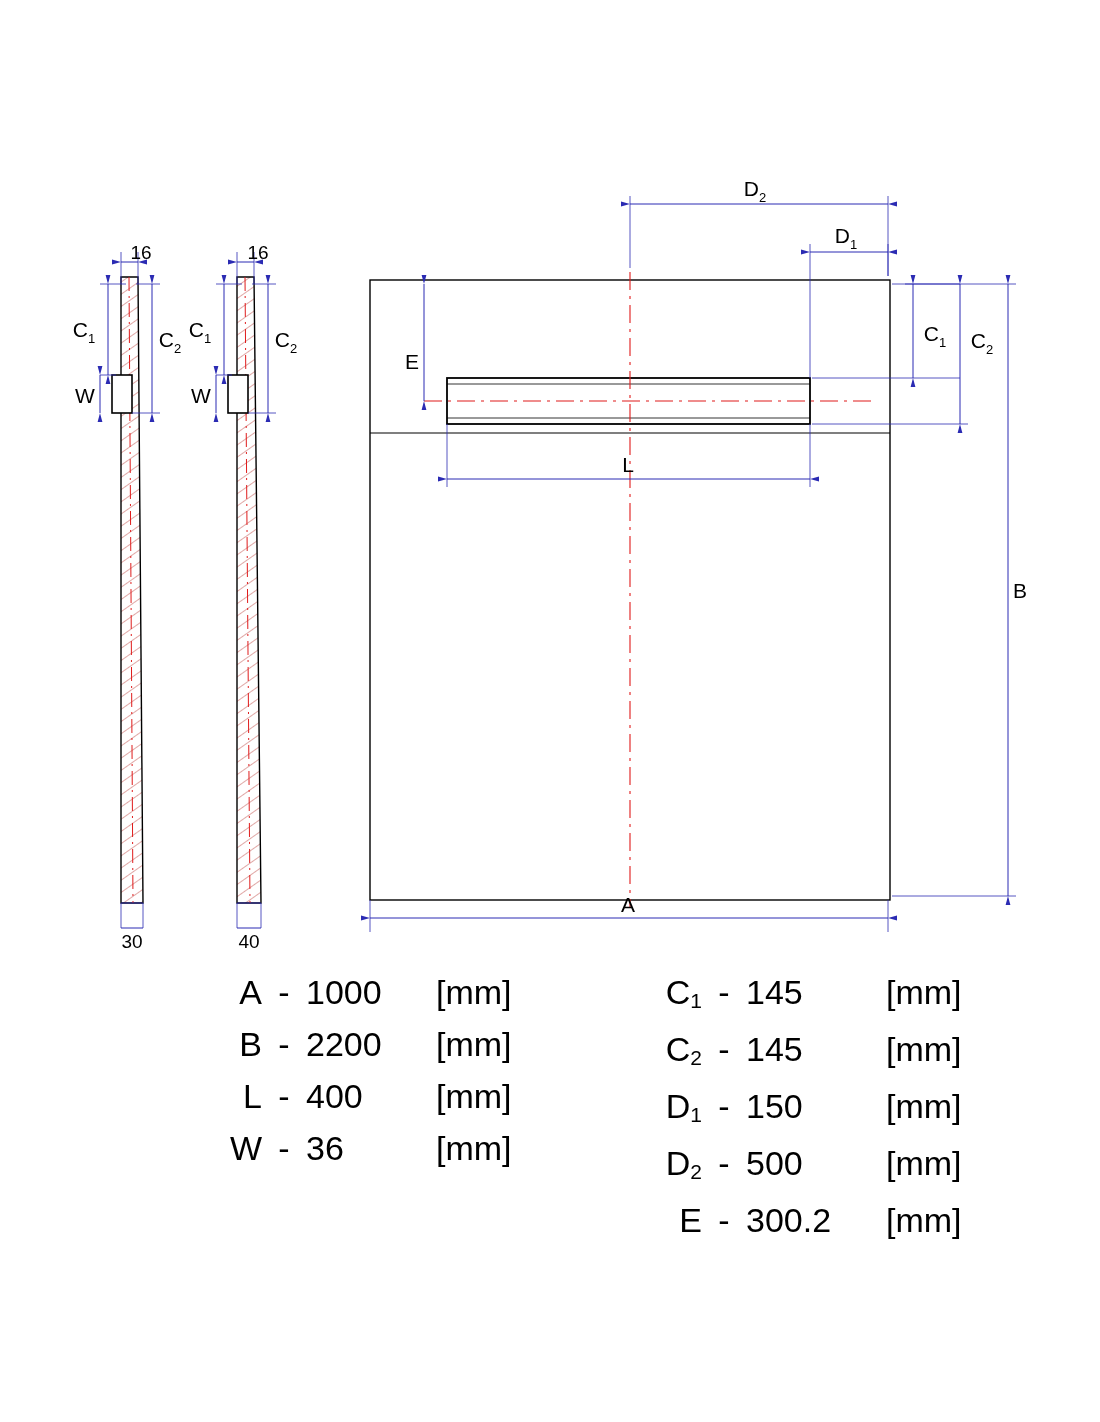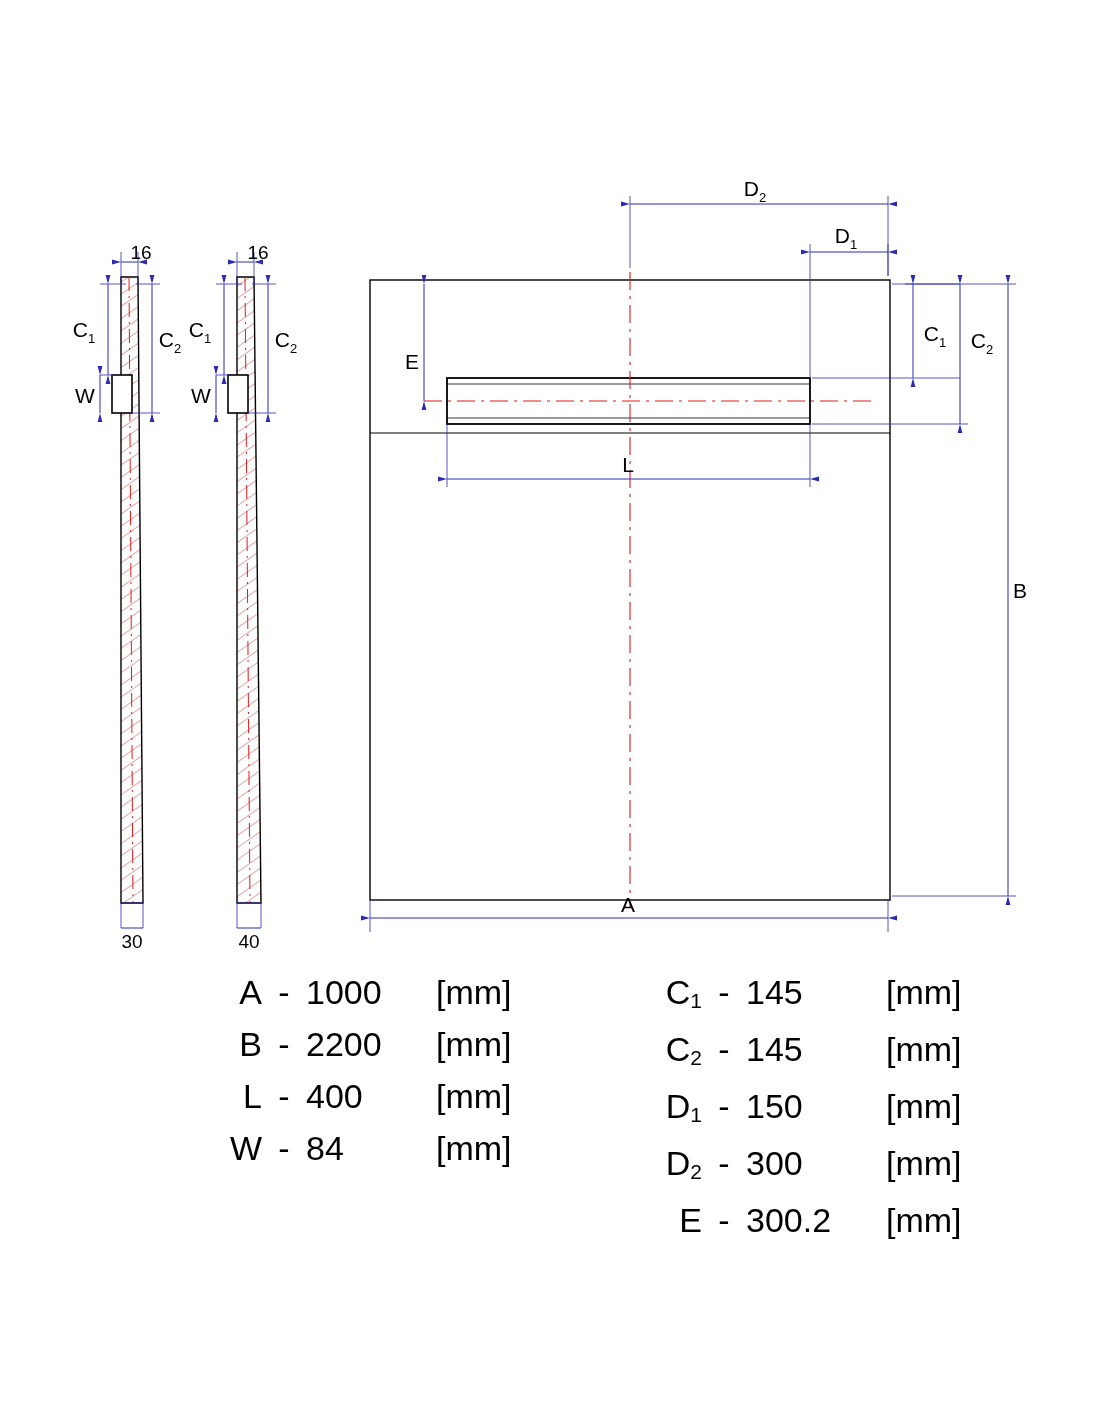--- a/index.html
+++ b/index.html
@@ -237,21 +237,21 @@
       </div>
       <div class="legend-row">
         <span class="lg-sym">L</span>
         <span class="lg-dash">-</span>
         <span class="lg-val">400</span>
         <span class="lg-unit">[mm]</span>
       </div>
       <div class="legend-row">
         <span class="lg-sym">W</span>
         <span class="lg-dash">-</span>
-        <span class="lg-val">84</span>
+        <span class="lg-val">36</span>
         <span class="lg-unit">[mm]</span>
       </div>
     </div>
 
     <div class="legend-col" id="legend-right">
       <div class="legend-row">
         <span class="lg-sym"><span>C</span><span class="sb">1</span></span>
         <span class="lg-dash">-</span>
         <span class="lg-val">145</span>
         <span class="lg-unit">[mm]</span>
@@ -264,21 +264,21 @@
       </div>
       <div class="legend-row">
         <span class="lg-sym"><span>D</span><span class="sb">1</span></span>
         <span class="lg-dash">-</span>
         <span class="lg-val">150</span>
         <span class="lg-unit">[mm]</span>
       </div>
       <div class="legend-row">
         <span class="lg-sym"><span>D</span><span class="sb">2</span></span>
         <span class="lg-dash">-</span>
-        <span class="lg-val">300</span>
+        <span class="lg-val">500</span>
         <span class="lg-unit">[mm]</span>
       </div>
       <div class="legend-row">
         <span class="lg-sym"><span>E</span><span class="sb"></span></span>
         <span class="lg-dash">-</span>
         <span class="lg-val">300.2</span>
         <span class="lg-unit">[mm]</span>
       </div>
     </div>
 

